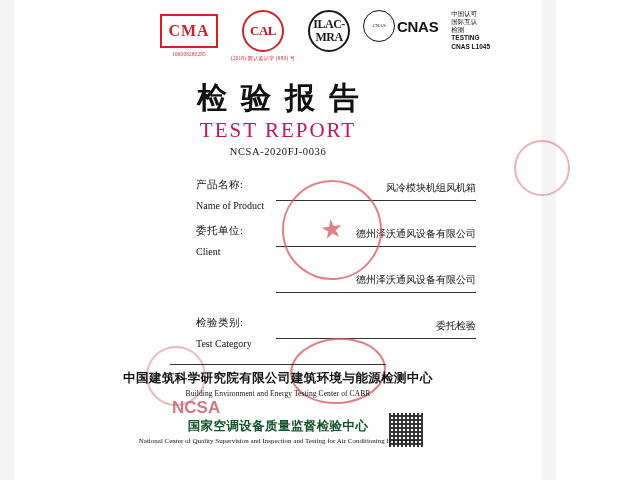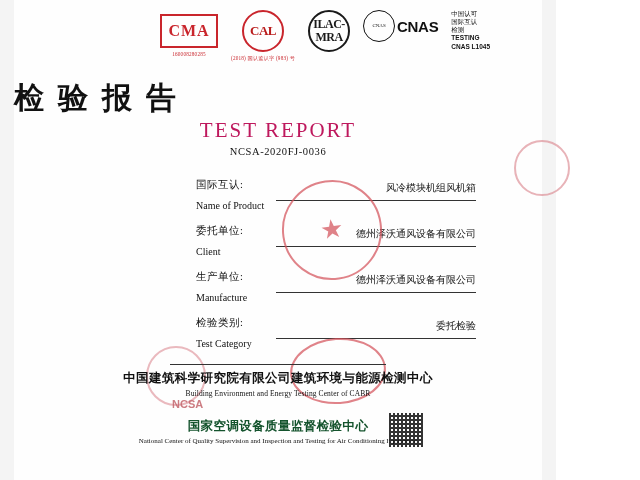--- a/index.html
+++ b/index.html
@@ -112,21 +112,21 @@
   .cn-approve .en {
     font-size: 6.5px;
     font-weight: bold;
   }
 
   
   .title-cn {
     position: absolute;
     top: 78px;
     left: 0; right: 0;
-    text-align: left;
+    text-align: center;
     font-size: 30px;
     letter-spacing: 14px;
     text-indent: 14px;
     font-weight: bold;
     color: #111;
     font-family: Liberation Serif, serif;
   }
   .title-en {
     position: absolute;
     top: 118px;
@@ -279,21 +279,21 @@
     width: 56px;
     height: 56px;
     border: 2px solid #d98088;
     border-radius: 50%;
     opacity: 0.55;
   }
   .nesca-mark {
     position: absolute;
     left: 172px;
     top: 398px;
-    font-size: 11px;
+    font-size: 17px;
     color: #c4666d;
     font-weight: bold;
     font-family: "Liberation Sans", sans-serif;
     opacity: 0.85;
   }
   
   .qr {
     position: absolute;
     right: 132px;
     bottom: 32px;
@@ -360,39 +360,35 @@
   </div>
 
   <div class="title-cn">检验报告</div>
   <div class="title-en">TEST REPORT</div>
   <div class="report-no">NCSA-2020FJ-0036</div>
 
   <div class="fields">
 
     <div class="field-row">
       <div class="field-label">
-        <div class="label-cn">国际互认:</div>
+        <div class="label-cn">产品名称:</div>
         <div class="label-en">Name of Product</div>
       </div>
       <div class="field-value">风冷模块机组风机箱</div>
     </div>
 
     <div class="field-row">
       <div class="field-label">
         <div class="label-cn">委托单位:</div>
         <div class="label-en">Client</div>
       </div>
       <div class="field-value">德州泽沃通风设备有限公司</div>
     </div>
 
     <div class="field-row">
-      <div class="field-label">
-        <div class="label-cn">生产单位:</div>
-        <div class="label-en">Manufacture</div>
-      </div>
       <div class="field-value">德州泽沃通风设备有限公司</div>
     </div>
 
     <div class="field-row">
       <div class="field-label">
         <div class="label-cn">检验类别:</div>
         <div class="label-en">Test Category</div>
       </div>
       <div class="field-value">委托检验</div>
     </div>

